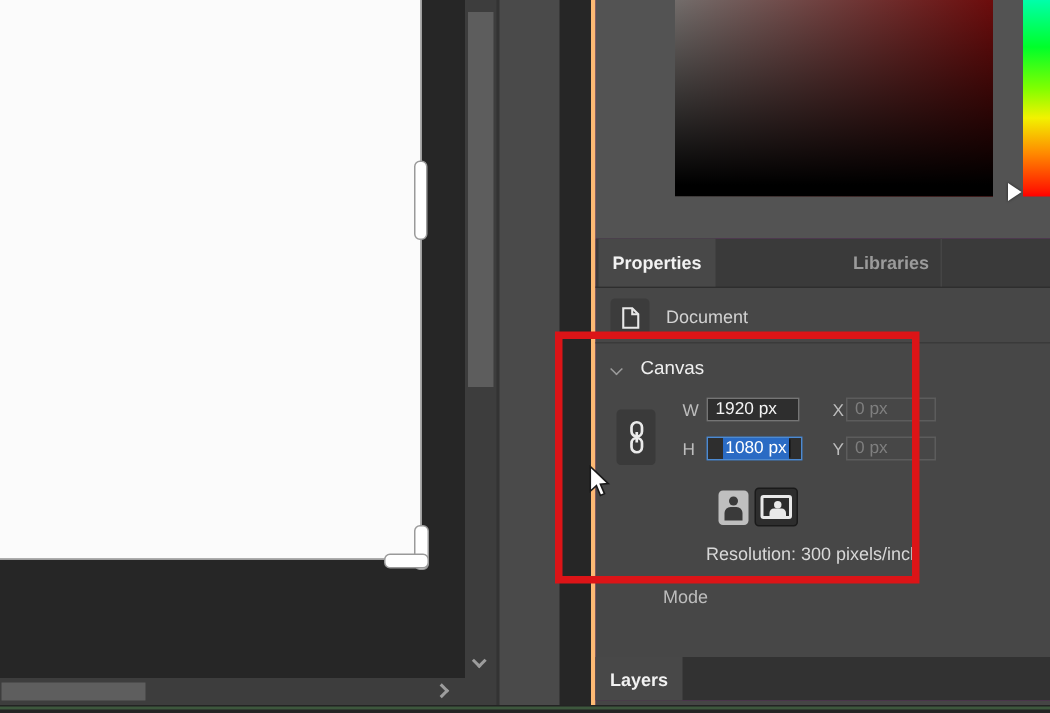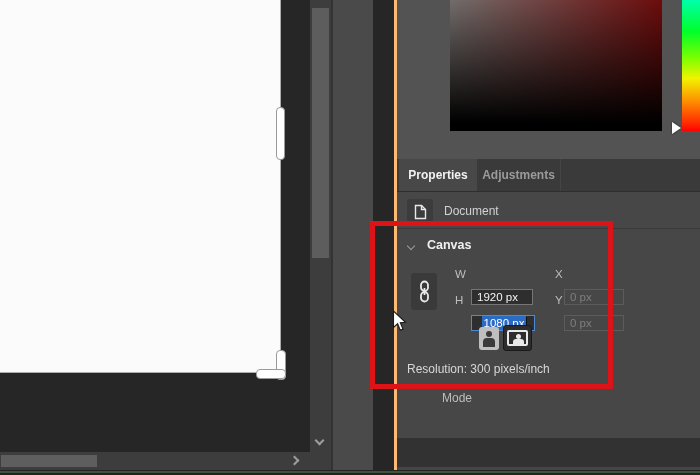--- a/index.html
+++ b/index.html
@@ -58,28 +58,28 @@
   .menu-icon { position:absolute; right:9px; top:50%; transform:translateY(-50%);
                color:#b8b8b8; font-size:15px; line-height:1; }
 
   .body { position:absolute; left:0; top:192px; width:326px; height:246px; background:#474747; }
   .iconbox { position:absolute; left:10px; top:7px; width:26px; height:25px; background:#3c3c3c;
              border-radius:3px; display:flex; align-items:center; justify-content:center; }
   .doc-label { position:absolute; left:47px; top:12px; font-size:12px; color:#d2d2d2; }
   .divider { position:absolute; left:0; top:36px; width:326px; height:1px; background:#3a3a3a; }
 
   .sec-chev { position:absolute; left:11px; top:51px; }
-  .sec-title { position:absolute; left:30px; top:46px; font-size:12.5px; font-weight:700; color:#f0f0f0; }
+  .sec-title { position:absolute; left:30px; top:46px; font-size:12.5px; font-weight:400; color:#f0f0f0; }
 
   .linkbtn { position:absolute; left:14px; top:81px; width:26px; height:37px; background:#3a3a3a;
              border:none; border-radius:3px; display:flex; align-items:center; justify-content:center; }
 
   .flabel { position:absolute; font-size:11.5px; color:#bdbdbd; }
   .field  { position:absolute; height:16px; font-size:11.5px; display:flex; align-items:center;
-            padding-left:5px; color:#f4f4f4;margin-top:24px; }
+            padding-left:5px; color:#f4f4f4; }
   .field.dark  { background:#2e2e2e; border:1px solid #757575; }
   .field.focus { border:1px solid #4d8ad1; padding-left:3px; }
   .field.ghost { background:transparent; border:1px solid #5c5c5c; color:#7f7f7f; }
   .sel { background:#2a6bc4; color:#ffffff; padding:1px 2px; }
   .caret { display:inline-block; width:1px; height:12px; background:#111; margin-left:0; }
 
   .orient-portrait { position:absolute; left:82px; top:135px; width:20px; height:23px;
                      background:#bfbfbf; border-radius:3px; border:none; }
   .orient-portrait .head { position:absolute; left:7px; top:4px; width:6px; height:6px;
                            background:#3a3a3a; border-radius:50%; }
@@ -87,21 +87,21 @@
                            background:#3a3a3a; border-radius:4px 4px 0 0; }
   .orient-landscape { position:absolute; left:106px; top:133px; width:29px; height:26px;
                       background:#2d2d2d; border:1px solid #1a1a1a; border-radius:3px; }
   .orient-landscape .frame { position:absolute; left:3px; top:4px; width:21px; height:16px;
                              border:2px solid #e9e9e9; border-radius:2px; }
   .orient-landscape .head { position:absolute; left:12px; top:8px; width:5px; height:5px;
                             background:#e9e9e9; border-radius:50%; }
   .orient-landscape .bust { position:absolute; left:9px; top:13px; width:11px; height:5px;
                             background:#e9e9e9; border-radius:3px 3px 0 0; }
 
-  .resolution { position:absolute; left:10px; top:170px; width:270px; text-align:left;
+  .resolution { position:absolute; left:10px; top:170px; width:270px; text-align:center;
                 font-size:12px; color:#d8d8d8; }
   .mode-label { position:absolute; left:45px; top:199px; font-size:12px; color:#bdbdbd; }
 
   .pscroll { position:absolute; left:305px; top:39px; width:17px; height:176px; background:#4b4b4b; }
   .pscroll .thumb { position:absolute; left:2px; top:17px; width:13px; height:48px;
                     background:#606060; border-radius:2px; }
   .pscroll .chev.up   { position:absolute; left:5px; top:6px; }
   .pscroll .chev.down { position:absolute; left:5px; top:152px; }
 
   .below-strip { position:absolute; left:0; top:467px; width:326px; height:3px; background:#454545; }
@@ -142,22 +142,22 @@
       <div class="sv-square"></div>
 
       <div class="hue-bar"></div>
       <div class="hue-tri"></div>
     </div>
 
     <div class="tabbar top">
       <div class="tab active" style="left:2px; width:78px;">
           <span>Properties</span>
         </div>
-      <div class="tab" style="left:80px; width:84px;">
-          <span>Adjustments</span>
+      <div class="tab" style="left:164px; width:67px;">
+          <span>Libraries</span>
         </div>
       <span class="menu-icon">≡</span>
     </div>
 
     <div class="body">
       <span class="iconbox">
         <svg width="13" height="16" viewBox="0 0 13 16">
           <path d="M1.5 1.5 h6 l4 4 v9 h-10 z" fill="none" stroke="#e8e8e8" stroke-width="1.4"></path>
           <path d="M7.5 1.5 v4 h4" fill="none" stroke="#e8e8e8" stroke-width="1.4"></path>
         </svg>
@@ -209,20 +209,23 @@
       <div class="mode-label">Mode</div>
 
       <div class="pscroll">
         <span class="chev up sm"></span>
         <div class="thumb"></div>
         <span class="chev down sm"></span>
       </div>
     </div>
 
     <div class="tabbar bottom">
+      <div class="tab active" style="left:0; width:58px;">
+          <span>Layers</span>
+        </div>
       <span class="menu-icon">≡</span>
     </div>
     <div class="below-strip"></div>
   </div>
 
   <div class="redrect"></div>
 
   <svg class="cursor" width="16" height="22" viewBox="0 0 16 22">
     <path d="M1.5 1 L1.5 17.5 L5.6 13.8 L8.3 20.3 L11 19.1 L8.3 12.8 L13.5 12.4 Z" fill="#ffffff" stroke="#1a1a1a" stroke-width="1.1"></path>
   </svg>

